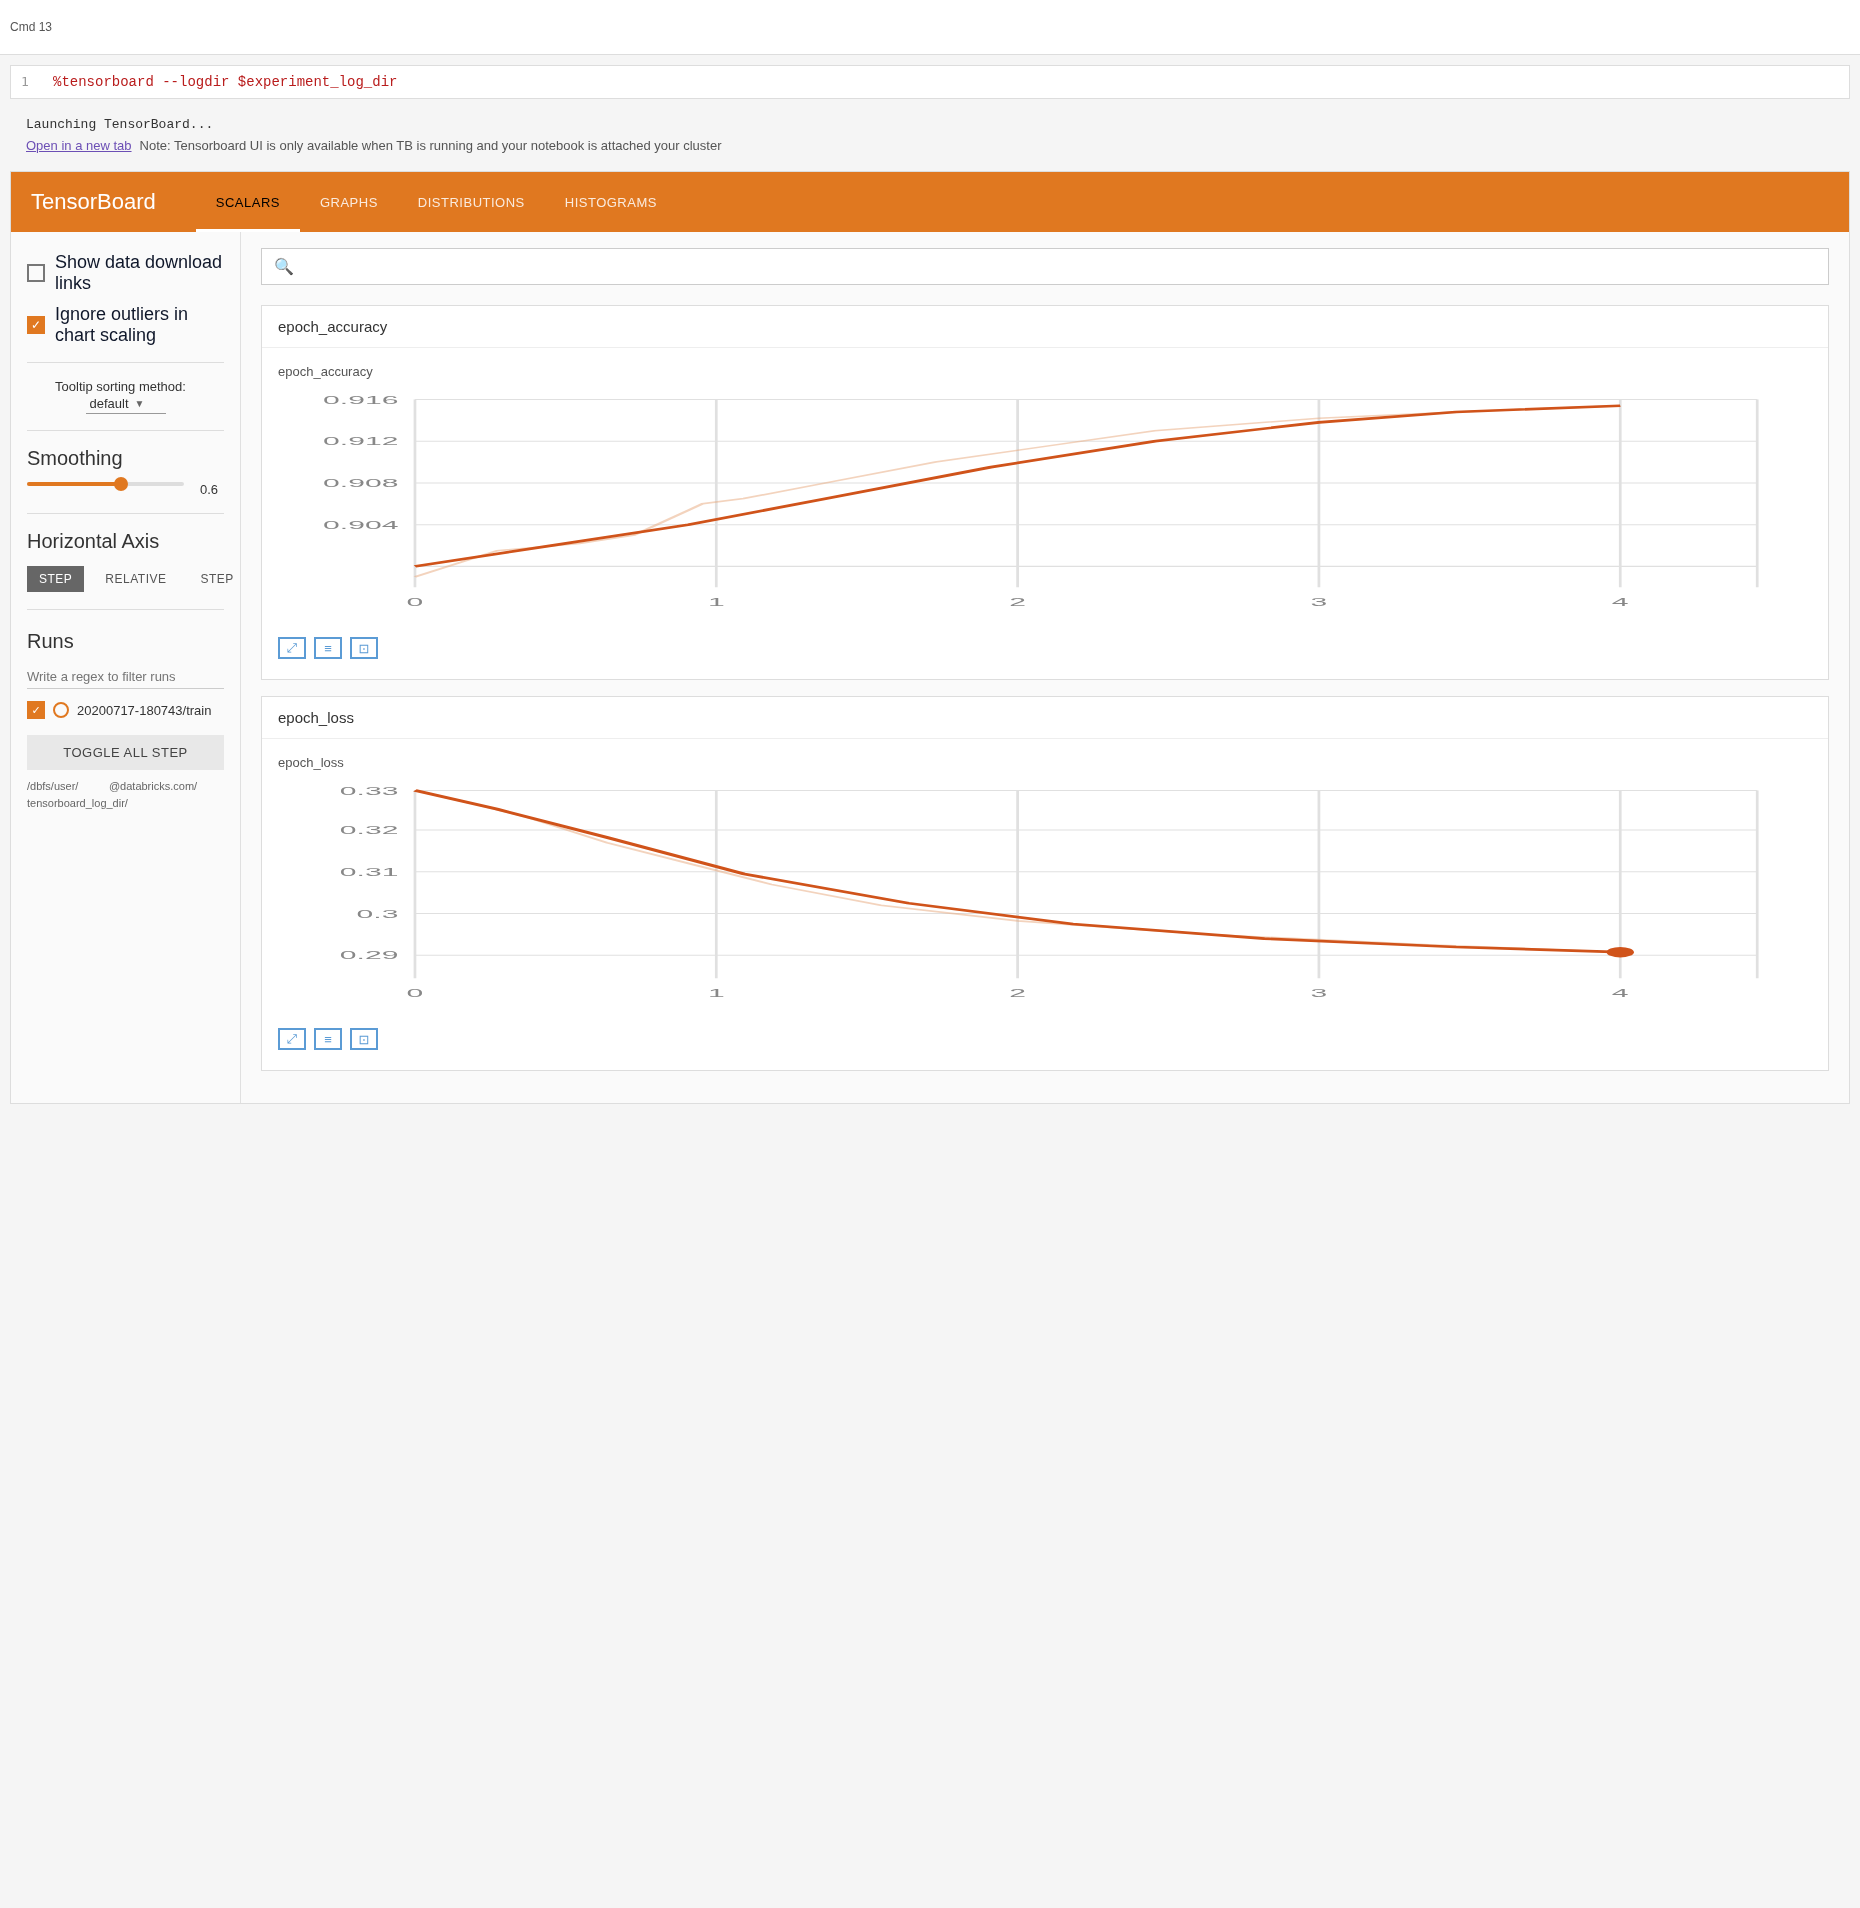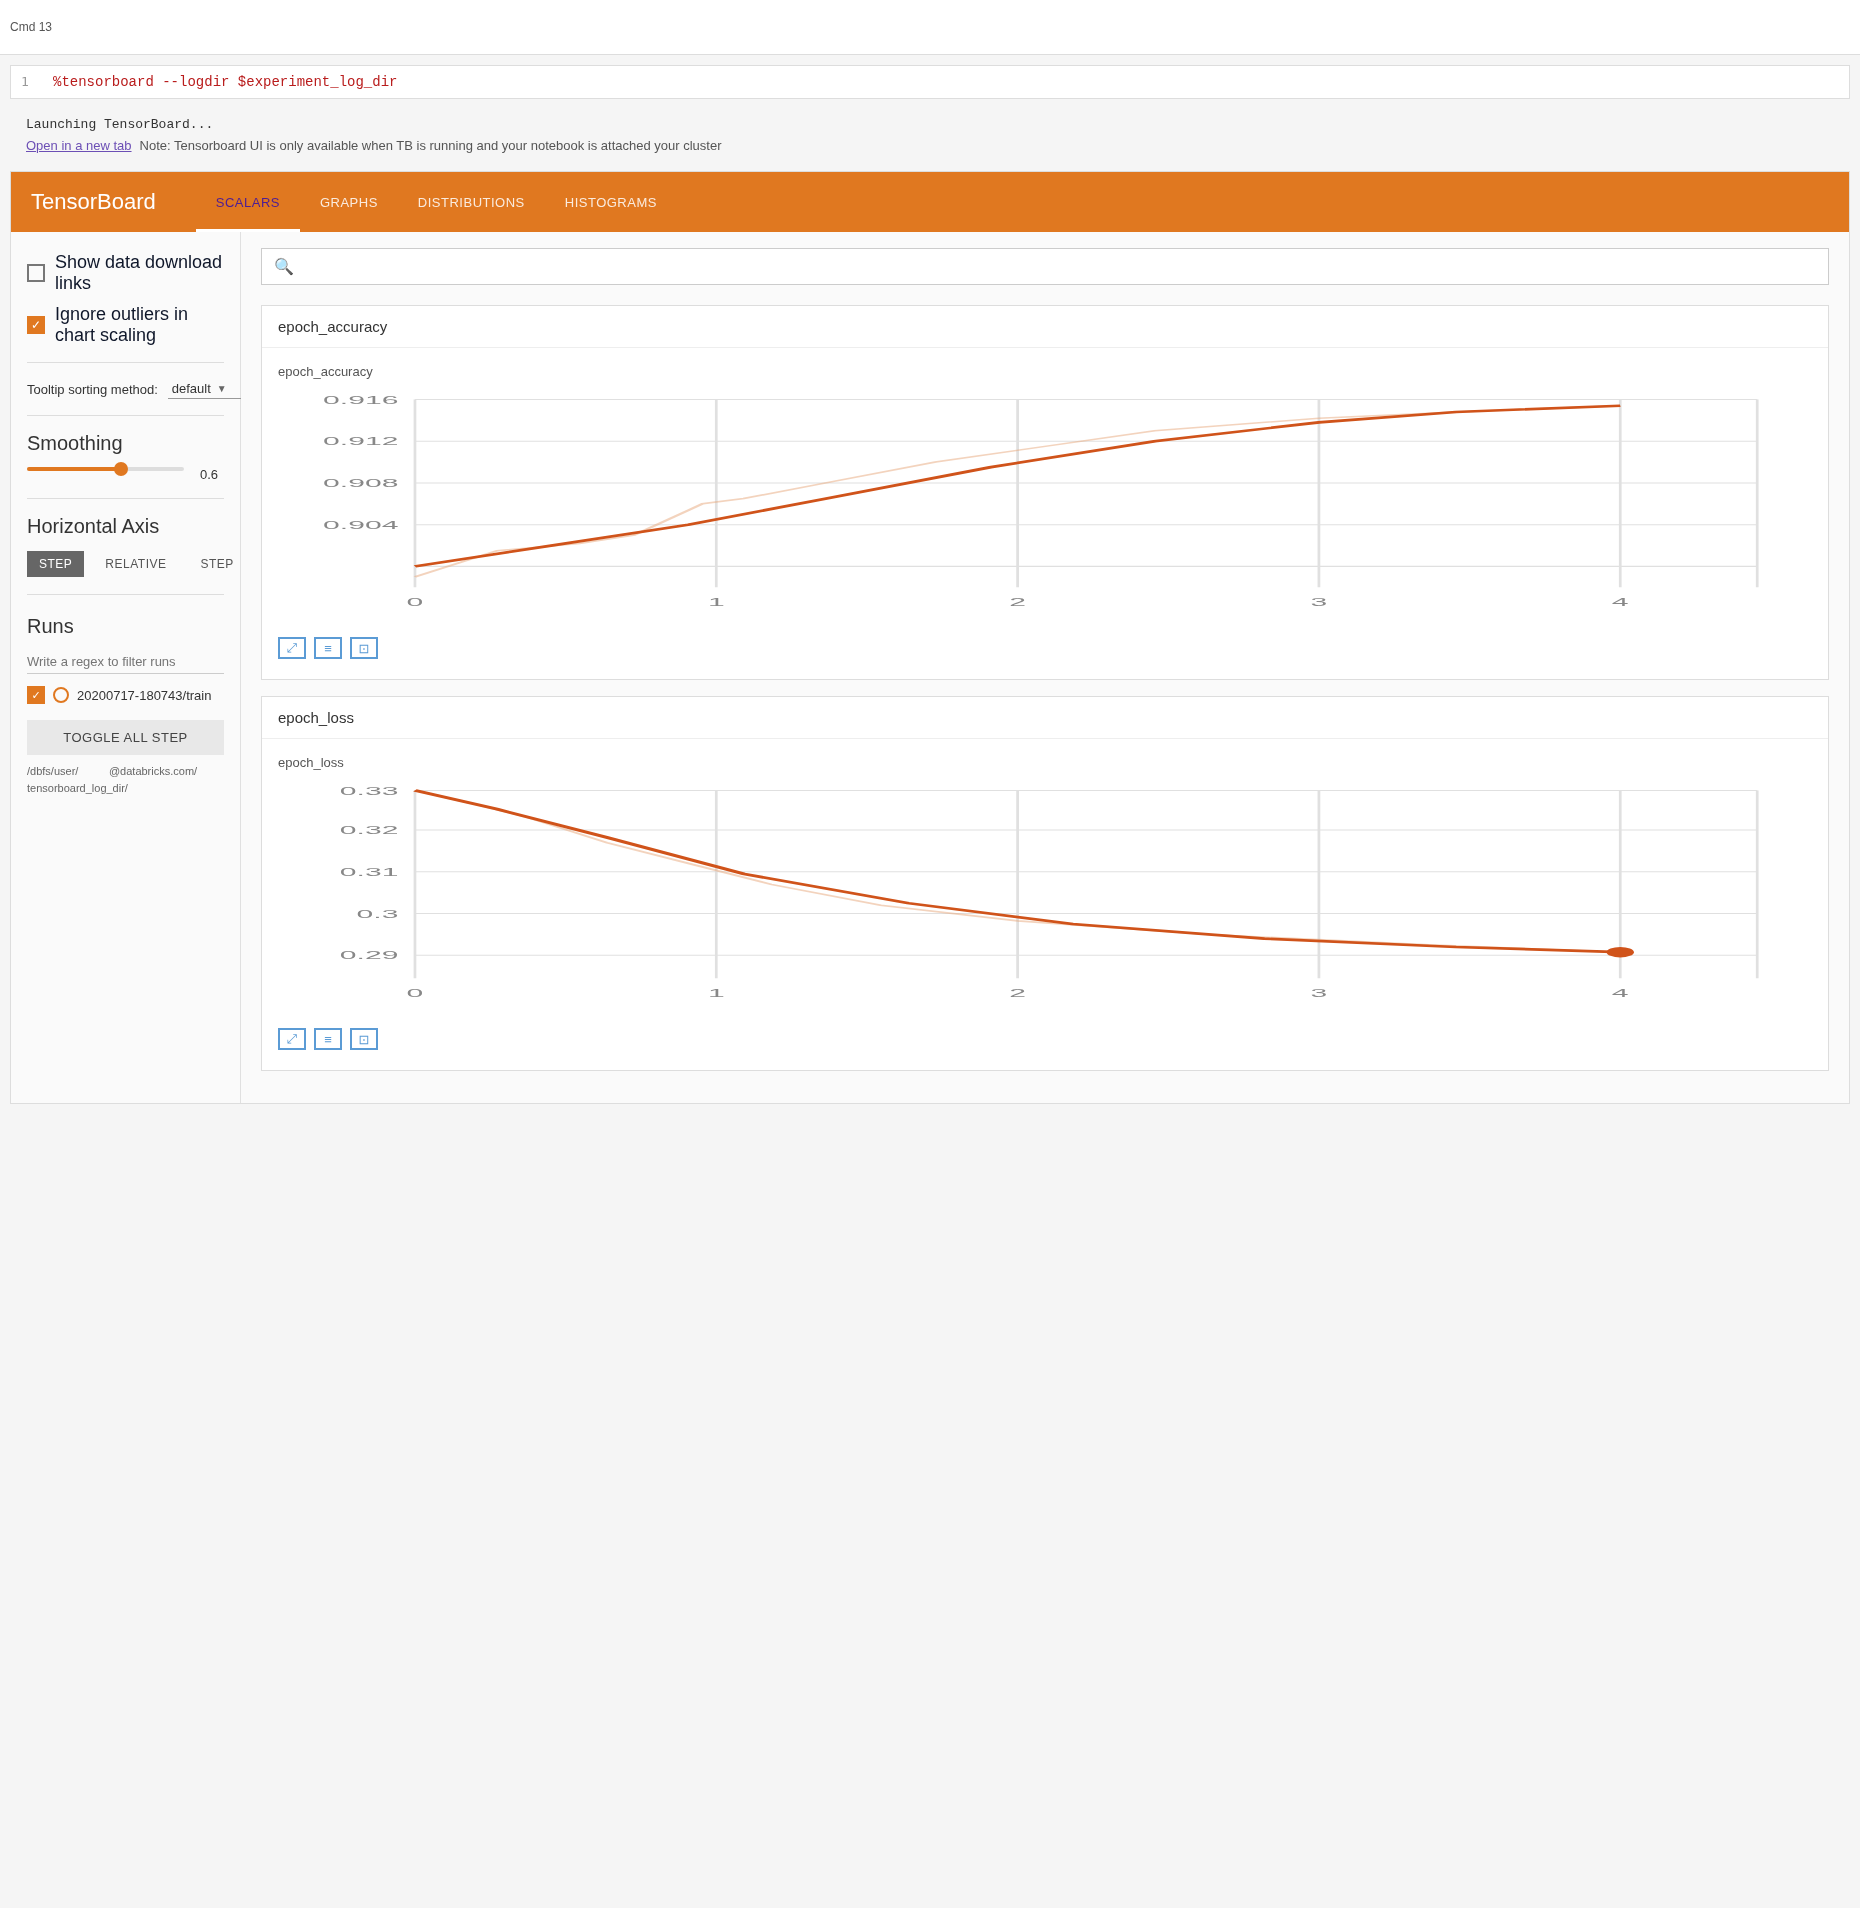--- a/index.html
+++ b/index.html
@@ -17,37 +17,37 @@
     .open-link { color: #6c4fb5; text-decoration: underline; cursor: pointer; font-size: 13px; }
     .note-text { font-size: 13px; color: #555; margin-left: 8px; }
 
     
     .tensorboard-ui { border: 1px solid #ddd; margin: 10px; background: #fafafa; }
 
     .tb-header { background: #e07820; display: flex; align-items: center; padding: 0 20px; height: 60px; }
     .tb-brand { color: #fff; font-size: 22px; font-weight: 300; margin-right: 40px; }
     .tb-nav { display: flex; align-items: center; height: 100%; }
     .tb-nav-item { color: rgba(255,255,255,0.85); font-size: 13px; font-weight: 500; letter-spacing: 0.5px; padding: 0 20px; height: 100%; display: flex; align-items: center; cursor: pointer; position: relative; }
-    .tb-nav-item.active { color: #4c1d95; }
+    .tb-nav-item.active { color: #000000; }
     .tb-nav-item.active::after { content: ''; position: absolute; bottom: 0; left: 0; right: 0; height: 3px; background: #fff; }
 
     .tb-body { display: flex; min-height: 600px; }
 
     
     .tb-sidebar { width: 230px; min-width: 230px; background: #fafafa; padding: 20px 16px; border-right: 1px solid #e0e0e0; }
 
     .checkbox-row { display: flex; align-items: center; margin-bottom: 10px; cursor: pointer; }
     .checkbox-box { width: 18px; height: 18px; border: 2px solid #777; margin-right: 10px; display: flex; align-items: center; justify-content: center; flex-shrink: 0; }
     .checkbox-box.checked { background: #e07820; border-color: #e07820; }
     .checkbox-check { color: #fff; font-size: 12px; line-height: 1; }
     .checkbox-label { font-size: 18px; color: #0f172a; }
 
     .sidebar-divider { border: none; border-top: 1px solid #ddd; margin: 16px 0; }
 
-    .tooltip-row { display: flex; align-items: center; margin-bottom: 16px; }
+    .tooltip-row { display: flex; align-items: center; margin-bottom: 16px; flex-direction: column; }
     .tooltip-label { font-size: 13px; color: #333; margin-right: 10px; white-space: nowrap; }
     .tooltip-select { display: flex; align-items: center; border-bottom: 1px solid #999; padding: 2px 4px; cursor: pointer; min-width: 80px; }
     .tooltip-select-text { font-size: 13px; color: #333; margin-right: 6px; }
     .dropdown-arrow { font-size: 10px; color: #666; }
 
     .section-label { font-size: 20px; color: #333; margin-bottom: 12px; font-weight: 400; }
     .smoothing-row { display: flex; align-items: flex-start; margin-bottom: 4px; }
     .slider-track { position: relative; flex: 1; height: 4px; background: #ddd; border-radius: 2px; margin-right: 16px; }
     .slider-fill { position: absolute; left: 0; top: 0; height: 100%; background: #e07820; border-radius: 2px; width: 60%; }
     .slider-thumb { position: absolute; top: 50%; transform: translateY(-50%); left: 60%; width: 14px; height: 14px; background: #e07820; border-radius: 50%; margin-left: -7px; cursor: pointer; }

